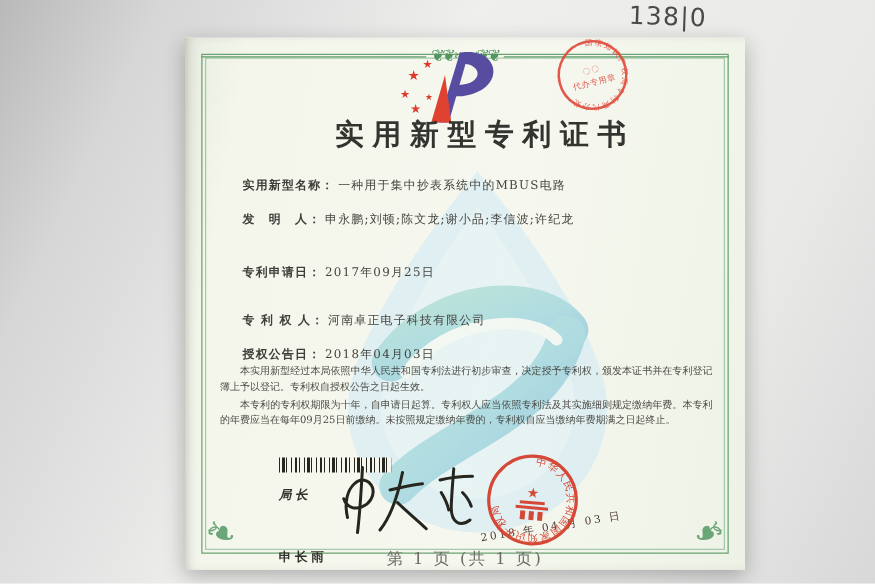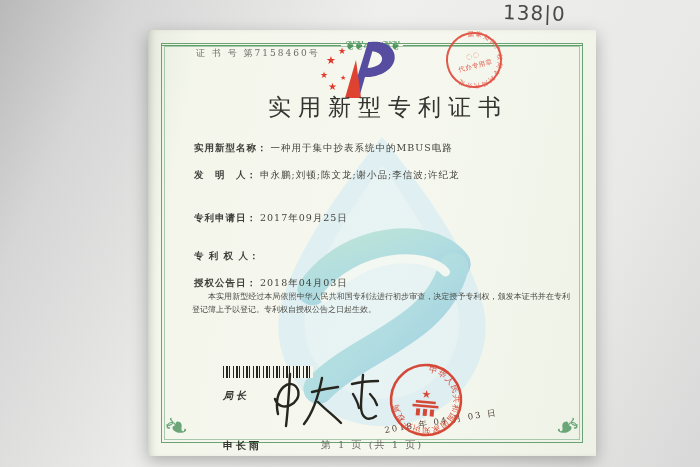--- a/index.html
+++ b/index.html
@@ -21,45 +21,45 @@
   .ornament-band .line{flex:1;height:0;border-top:1.5px solid #5d9e69;}
   .ornament-band .motif{font-size:13px;letter-spacing:-2px;white-space:nowrap;
     padding:0 4px;color:#519660;}
   .corner-flourish{position:absolute;font-size:30px;color:#6aa677;line-height:1;}
   .corner-flourish.bl{left:16px;bottom:14px;transform:rotate(20deg);}
   .corner-flourish.br{right:16px;bottom:14px;transform:scaleX(-1) rotate(20deg);}
   .certno{position:absolute;left:48px;top:17px;font-size:9px;color:#6c6c66;
     letter-spacing:2px;}
   .logo{position:absolute;left:170px;top:8px;width:116px;height:62px;}
   .title{position:absolute;left:0;right:0;top:62px;text-align:center;
-    font-size:23px;font-weight:400;color:#333330;letter-spacing:7px;margin-left:32px;}
+    font-size:23px;font-weight:700;color:#333330;letter-spacing:7px;margin-left:32px;}
   
   .watermark{position:absolute;left:98px;top:98px;width:272px;height:308px;
     opacity:.55;z-index:0;pointer-events:none;}
   
   .field{position:absolute;left:46px;display:flex;font-size:9.5px;color:#3e3e3a;
     letter-spacing:1px;z-index:2;white-space:nowrap;}
   .field .lab{font-weight:700;color:#39393领5;}
   .field .val{margin-left:3px;font-weight:400;color:#44443f;}
   .f0{top:112px}.f1{top:139px}.f2{top:166px}.f3{top:182px}.f4{top:220px}.f5{top:247px}
   .body-text{position:absolute;left:28px;width:394px;top:261px;z-index:2;
     font-size:8px;line-height:1.6;color:#4c4c47;text-align:justify;}
-  .body-text p{margin:0 0 1px 16px;text-indent:2em;}
+  .body-text p{margin:0 0 1px 0;text-indent:2em;}
   .barcode{position:absolute;left:75px;top:336px;width:90px;height:12px;z-index:2;
     background:repeating-linear-gradient(90deg,#26261f 0 1px,#f5f6ee 1px 3px,#26261f 3px 5px,#f5f6ee 5px 6px,#26261f 6px 7px,#f5f6ee 7px 10px);}
   .director-title{position:absolute;left:75px;top:359px;font-size:10px;color:#33332e;
     letter-spacing:3px;font-weight:600;z-index:2;font-style:italic;}
   .director-name{position:absolute;left:75px;top:380px;font-size:10px;color:#33332e;
     letter-spacing:3px;font-weight:600;z-index:2;margin-top:29px;}
   .signature{position:absolute;left:118px;top:342px;width:120px;height:58px;z-index:3;}
   .gov-seal{position:absolute;left:238px;top:330px;width:80px;height:80px;z-index:3;
     transform:rotate(5deg);opacity:.95;}
   .seal-date{position:absolute;left:236px;top:386px;font-size:8.5px;color:#4c3b33;
     letter-spacing:2px;transform:rotate(-9deg);z-index:2;white-space:nowrap;}
-  .footer{position:absolute;left:0;right:0;top:408px;text-align:center;font-size:10px;
+  .footer{position:absolute;left:0;right:0;top:408px;text-align:center;font-size:13px;
     color:#6b6b64;letter-spacing:2px;z-index:2;}
   .agency-stamp{position:absolute;left:294px;top:-2px;width:64px;height:64px;z-index:3;
     transform:rotate(-14deg);opacity:.9;}
 </style>
 </head>
 <body>
 
 <div class="stage">
 
   <div class="pen-note">138|0</div>
@@ -83,21 +83,20 @@
 
     <div class="frame"></div>
     <div class="ornament-band">
       <div class="line"></div>
       <div class="motif">❦❦❧☙❦❦</div>
       <div class="line"></div>
     </div>
     <div class="corner-flourish bl">❧</div>
     <div class="corner-flourish br">❧</div>
 
-    <div class="certno">证 书 号 第7158460号</div>
 
     <svg class="logo" viewBox="0 0 116 62" aria-hidden="true">
       <path d="M52 4 C82 0 88 34 52 39 L46 39 49 30 C70 29 68 12 50 13 Z" fill="#564da0"></path>
       <path d="M50 4 L57 4 L41 60 L33 60 Z" fill="#564da0"></path>
       <path d="M38 22 L43 60 L27 60 Z" fill="#e04231"></path>
       <g fill="#e03a2c" font-size="11" font-family="'DejaVu Sans',sans-serif">
         <text x="20" y="16" font-size="9">★</text>
         <text x="8" y="26" font-size="11">★</text>
         <text x="2" y="40" font-size="9">★</text>
         <text x="10" y="52" font-size="10">★</text>
@@ -126,28 +125,30 @@
     <div class="field f1">
       <span class="lab">发　明　人：</span>
       <span class="val">申永鹏;刘顿;陈文龙;谢小品;李信波;许纪龙</span>
     </div>
     <div class="field f3">
       <span class="lab">专利申请日：</span>
       <span class="val">2017年09月25日</span>
     </div>
     <div class="field f4">
       <span class="lab">专 利 权 人：</span>
+      <span class="val">河南卓正电子科技有限公司</span>
     </div>
     <div class="field f5">
       <span class="lab">授权公告日：</span>
       <span class="val">2018年04月03日</span>
     </div>
 
     <div class="body-text">
       <p>本实用新型经过本局依照中华人民共和国专利法进行初步审查，决定授予专利权，颁发本证书并在专利登记簿上予以登记。专利权自授权公告之日起生效。</p>
+      <p>本专利的专利权期限为十年，自申请日起算。专利权人应当依照专利法及其实施细则规定缴纳年费。本专利的年费应当在每年09月25日前缴纳。未按照规定缴纳年费的，专利权自应当缴纳年费期满之日起终止。</p>
     </div>
 
     <div class="barcode"></div>
 
     <div class="director-title">局长</div>
     <div class="director-name">申长雨</div>
     <svg class="signature" viewBox="0 0 120 58" aria-hidden="true">
       <g fill="none" stroke="#26261f" stroke-width="2.4" stroke-linecap="round">
         <path d="M12,42 C6,16 26,4 32,18 C36,32 14,42 9,27"></path>
         <path d="M24,2 C23,20 22,38 20,54"></path>

